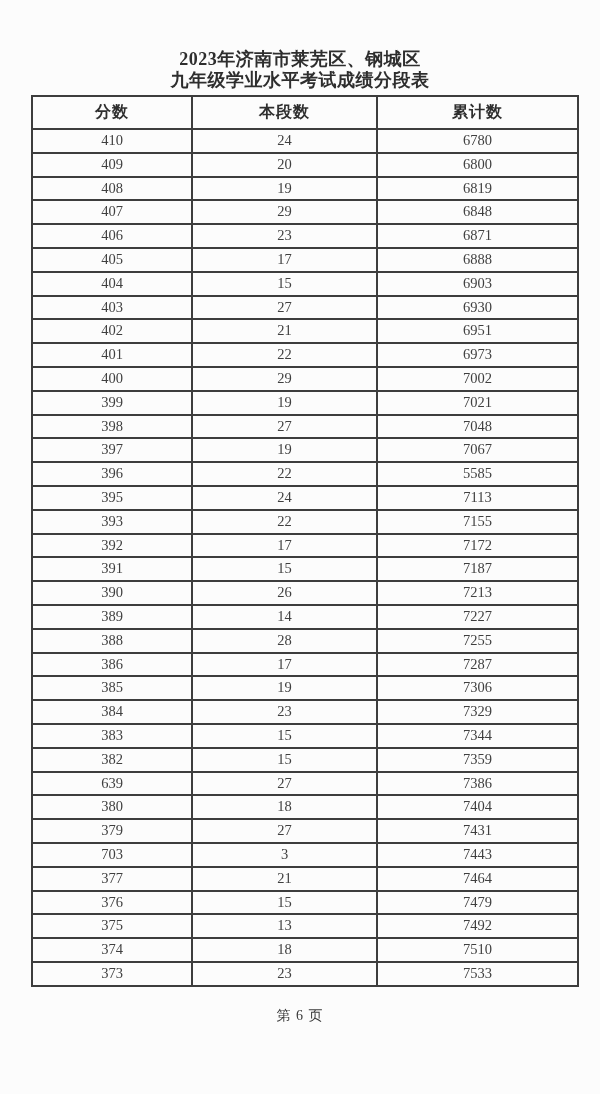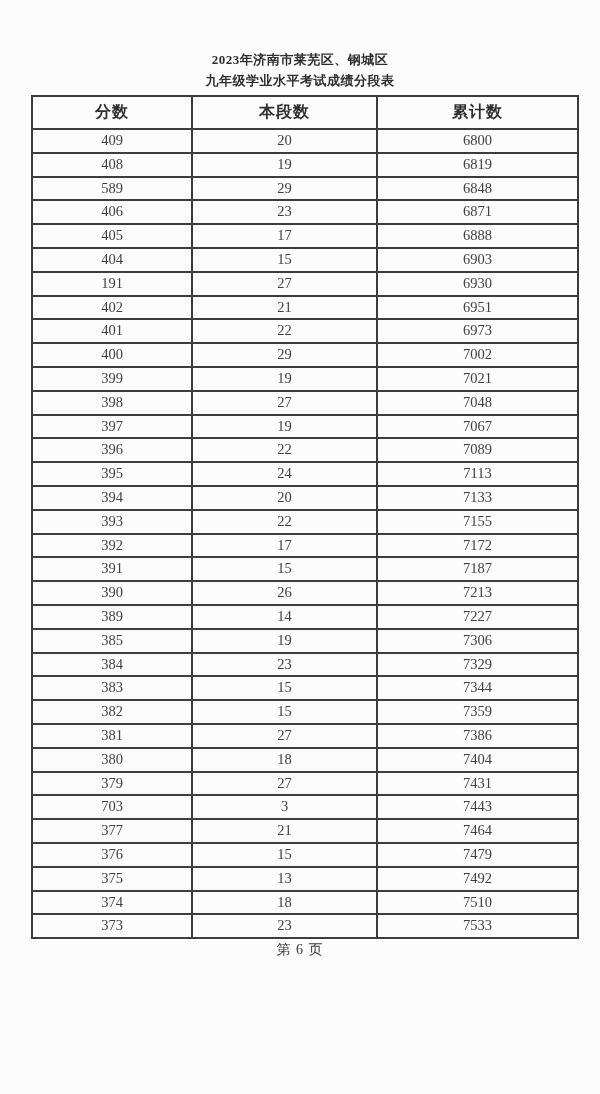--- a/index.html
+++ b/index.html
@@ -17,21 +17,21 @@
   .page {
     width: 600px;
     height: 1094px;
     position: relative;
   }
   .title-block {
     padding-top: 49px;
     text-align: center;
     color: #2e2e2e;
     font-weight: 600;
-    font-size: 13px;
+    font-size: 18px;
     line-height: 21px;
     letter-spacing: 0.5px;
   }
   table.score-table {
     border-collapse: collapse;
     table-layout: fixed;
     width: 546px;
     margin: 4px 0 0 31px;
   }
   table.score-table th,
@@ -52,21 +52,21 @@
     height: 21.8px;
     font-size: 14.5px;
     line-height: 21.8px;
     color: #3f3f3f;
     font-weight: 500;
   }
   col.c1 { width: 160px; }
   col.c2 { width: 185px; }
   col.c3 { width: 201px; }
   .footer {
-    margin-top: 1px;
+    margin-top: 19px;
     text-align: center;
     font-size: 14px;
     line-height: 20px;
     color: #383838;
     letter-spacing: 1px;
   }
 </style>
 </head>
 <body>
 
@@ -85,51 +85,56 @@
     </colgroup>
     <thead>
       <tr id="header-row">
           <th>分数</th>
           <th>本段数</th>
           <th>累计数</th>
         </tr>
     </thead>
     <tbody id="table-body">
         <tr>
+          <td>410</td>
+          <td>24</td>
+          <td>6780</td>
+        </tr>
+        <tr>
           <td>409</td>
           <td>20</td>
           <td>6800</td>
         </tr>
         <tr>
           <td>408</td>
           <td>19</td>
           <td>6819</td>
         </tr>
         <tr>
-          <td>589</td>
+          <td>407</td>
           <td>29</td>
           <td>6848</td>
         </tr>
         <tr>
           <td>406</td>
           <td>23</td>
           <td>6871</td>
         </tr>
         <tr>
           <td>405</td>
           <td>17</td>
           <td>6888</td>
         </tr>
         <tr>
           <td>404</td>
           <td>15</td>
           <td>6903</td>
         </tr>
         <tr>
-          <td>191</td>
+          <td>403</td>
           <td>27</td>
           <td>6930</td>
         </tr>
         <tr>
           <td>402</td>
           <td>21</td>
           <td>6951</td>
         </tr>
         <tr>
           <td>401</td>
@@ -152,33 +157,28 @@
           <td>7048</td>
         </tr>
         <tr>
           <td>397</td>
           <td>19</td>
           <td>7067</td>
         </tr>
         <tr>
           <td>396</td>
           <td>22</td>
-          <td>7089</td>
+          <td>5585</td>
         </tr>
         <tr>
           <td>395</td>
           <td>24</td>
           <td>7113</td>
         </tr>
         <tr>
-          <td>394</td>
-          <td>20</td>
-          <td>7133</td>
-        </tr>
-        <tr>
           <td>393</td>
           <td>22</td>
           <td>7155</td>
         </tr>
         <tr>
           <td>392</td>
           <td>17</td>
           <td>7172</td>
         </tr>
         <tr>
@@ -190,41 +190,51 @@
           <td>390</td>
           <td>26</td>
           <td>7213</td>
         </tr>
         <tr>
           <td>389</td>
           <td>14</td>
           <td>7227</td>
         </tr>
         <tr>
+          <td>388</td>
+          <td>28</td>
+          <td>7255</td>
+        </tr>
+        <tr>
+          <td>386</td>
+          <td>17</td>
+          <td>7287</td>
+        </tr>
+        <tr>
           <td>385</td>
           <td>19</td>
           <td>7306</td>
         </tr>
         <tr>
           <td>384</td>
           <td>23</td>
           <td>7329</td>
         </tr>
         <tr>
           <td>383</td>
           <td>15</td>
           <td>7344</td>
         </tr>
         <tr>
           <td>382</td>
           <td>15</td>
           <td>7359</td>
         </tr>
         <tr>
-          <td>381</td>
+          <td>639</td>
           <td>27</td>
           <td>7386</td>
         </tr>
         <tr>
           <td>380</td>
           <td>18</td>
           <td>7404</td>
         </tr>
         <tr>
           <td>379</td>

